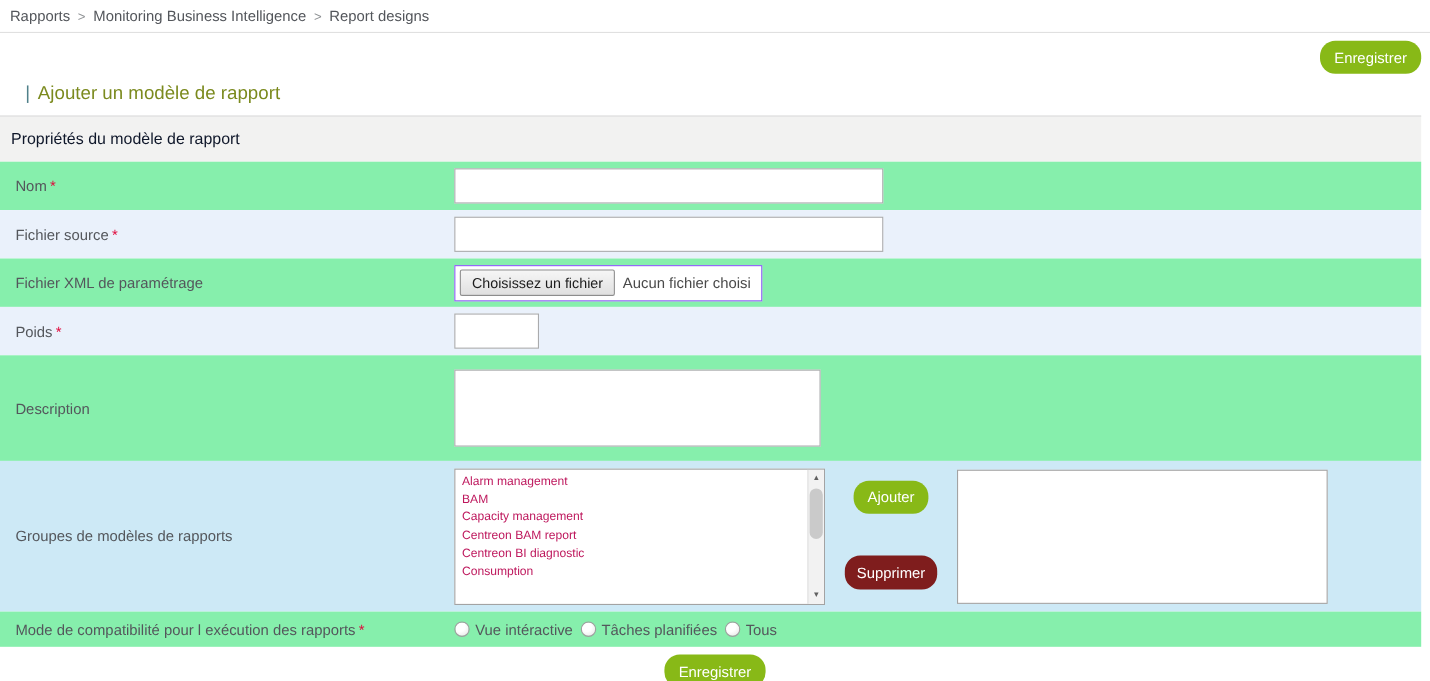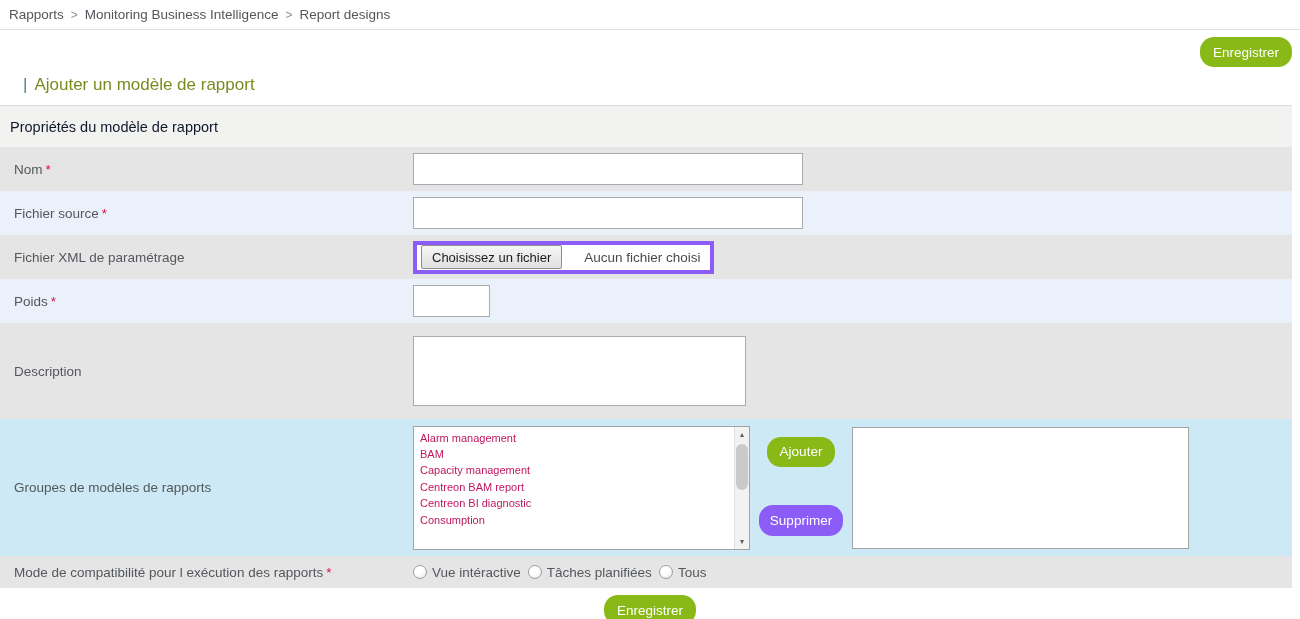--- a/index.html
+++ b/index.html
@@ -17,40 +17,40 @@
     background:#fff;
   }
   .crumb { cursor:pointer; }
   .crumb-sep { color:#8d9093; margin:0 7px; font-size:12px; }
 
   
   .topbar { position:absolute; top:37px; right:8px; }
   .btn { border:none; border-radius:14px; color:#fff; cursor:pointer;
          font-family:"Liberation Sans", sans-serif; font-size:13.5px; }
   .btn-green { background:#88b917; height:30px; padding:0 13px; }
-  .btn-red   { background:#8b5cf6; height:31px; padding:0 11px; }
+  .btn-red   { background:#7f1d1d; height:31px; padding:0 11px; }
 
   
   .page-title {
     margin:45px 0 0 23px; height:22px;
     font-size:17px; font-weight:normal; color:#7b8a1e;
   }
   .page-title .pipe { color:#50808a; margin-right:7px; }
 
   
   .section-header {
     margin-top:8px; margin-right:8px; height:42px; line-height:42px;
     background:#f2f2f1; border-top:1px solid #dcdcdc;
     color:#0f172a; font-size:14.5px; padding-left:10px;
   }
 
   
   .form { margin-right:8px; }
   .row { display:flex; align-items:center; }
-  .row-a  { background:#e5e5e5; }
+  .row-a  { background:#86efac; }
   .row-b  { background:#eaf1fb; }
   .row-hl { background:#cde9f6; }
   .h44  { height:44px; }
   .h84  { height:96px; }
   .h137 { height:137px; }
   .h32  { height:32px; }
   .lbl { width:413px; padding-left:14px; flex:none; font-size:13.5px; color:#54575c; }
   .req { color:#e00b3d; margin-left:3px; }
   .fld { flex:1; display:flex; align-items:center; }
 
@@ -62,21 +62,21 @@
   .txt-small { width:77px; }
   .desc {
     width:333px; height:70px; border:1px solid #aaabad; background:#fff;
     font-family:"Liberation Sans", sans-serif; font-size:13px; padding:4px 6px;
     resize:none;
   }
 
   
   .filebox {
     display:inline-flex; align-items:center; height:33px;
-    border:4px solid #8b5cf6; background:#fff; padding:0 9px 0 4px;gap:15px;
+    border:1px solid #8b5cf6; background:#fff; padding:0 9px 0 4px;
   }
   .filebtn {
     height:24px; padding:0 10px; margin-right:7px;
     border:1px solid #8d8d8d; border-radius:2px;
     background:linear-gradient(#f6f6f6, #e0e0e0);
     font-family:"Liberation Sans", sans-serif; font-size:13px; color:#1c1c1c;
     cursor:pointer;
   }
   .filestatus { color:#4a4a4a; font-size:13.5px; }
 
@@ -95,21 +95,21 @@
   .sb-arr {
     height:15px; display:flex; align-items:center; justify-content:center;
     color:#606060; font-size:7px; cursor:pointer;
   }
   .sb-arr.down { position:absolute; bottom:0; left:0; right:0; }
   .sb-thumb {
     position:absolute; top:17px; left:1px; width:12px; height:46px;
     background:#cacaca; border-radius:6px; cursor:grab;
   }
   .btncol {
-    width:102px; flex:none; display:flex; flex-direction:column; align-items:center;
+    width:120px; flex:none; display:flex; flex-direction:column; align-items:center;
   }
   .btncol .btn-green { margin-top:11px; }
   .btncol .btn-red   { margin-top:38px; }
   .rightbox {
     width:337px; height:122px; margin-top:1px;
     border:1px solid #a3a3a3; background:#fff;
   }
 
   
   .radios { display:flex; align-items:center; }

